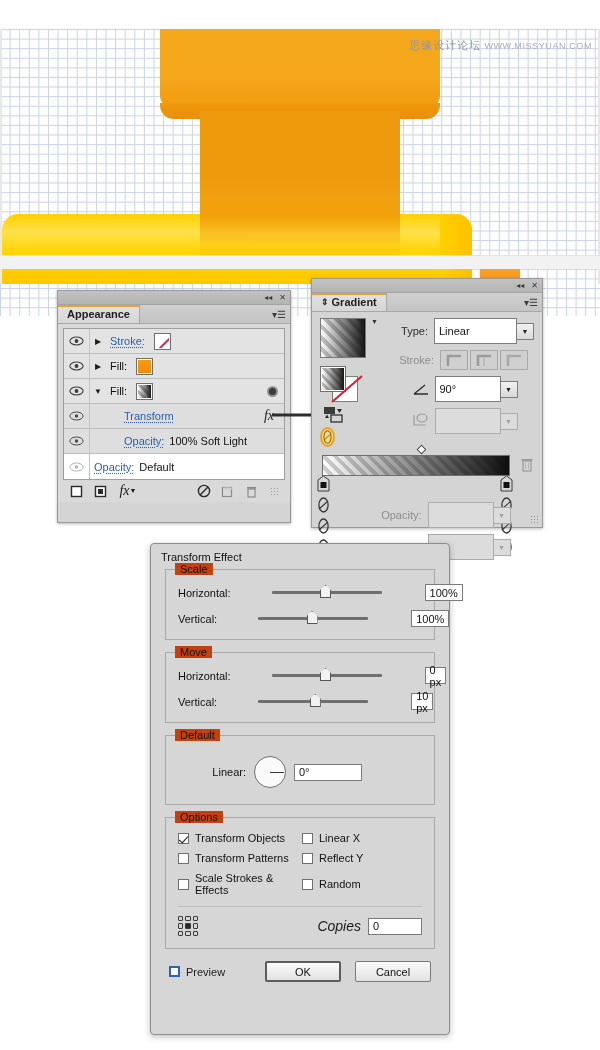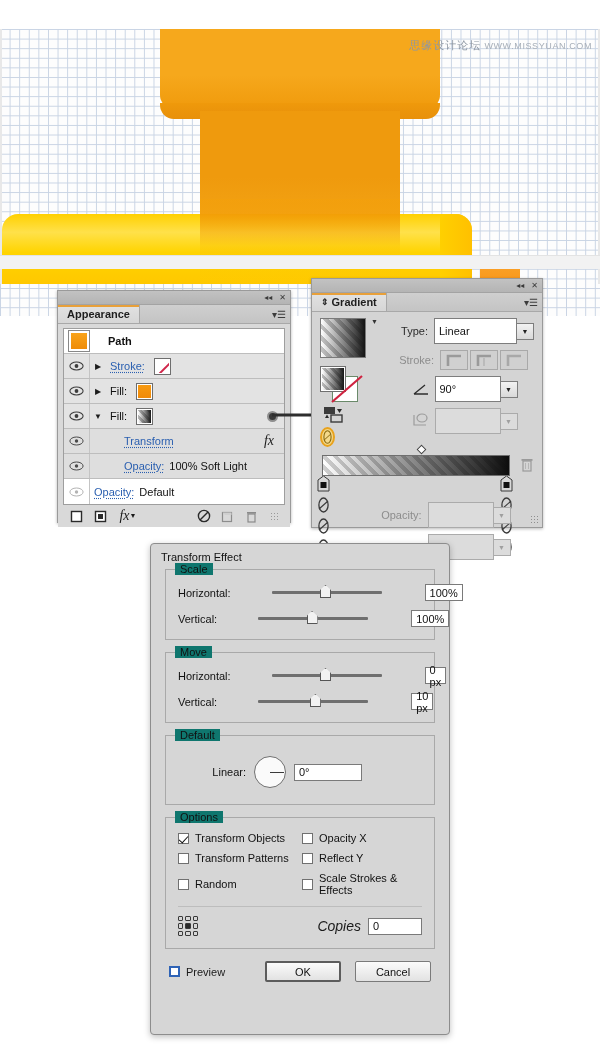--- a/index.html
+++ b/index.html
@@ -289,21 +289,21 @@
     box-shadow: 0 2px 6px rgba(0,0,0,0.25);
   }
   #td-title {
     padding:7px 0 6px 10px; font-size:11px; color:#111;
   }
   .fieldset {
     position:relative; margin:0 14px 12px 14px;
     border:1px solid #a9a9a9; padding:14px 12px 12px 12px;
   }
   .fieldset > legend {
-    position:absolute; top:-7px; left:9px; background:#0f766e;
+    position:absolute; top:-7px; left:9px; background:#c2410c;
     padding:0 5px; font-size:11px; color:#111;
   }
   .slider-row { display:flex; align-items:center; margin-bottom:9px;gap:33px; }
   .slider-row:last-child { margin-bottom:0; }
   .sr-label { font-size:11px; color:#111; width:68px; text-align:right; margin-right:8px; }
   .sr-track {
     flex:1; height:3px; background:#6f6f6f; border-radius:1px; position:relative;
     margin-right:10px; min-width:110px;
   }
   .sr-thumb {
@@ -391,26 +391,20 @@
     <div class="panel-tab">
       <span>Appearance</span>
     </div>
     <div class="tab-filler"></div>
     <div class="panel-menu">▾☰</div>
   </div>
 
   <div id="appearance-body">
     <div class="ap-list">
 
-      <div class="ap-row white">
-        <div class="ap-paththumb">
-            <i></i>
-          </div>
-        <span class="ap-label bold" style="margin-left:18px;">Path</span>
-      </div>
 
       <div class="ap-row">
         <div class="ap-eye">
           <svg width="15" height="10" viewBox="0 0 15 10">
               <ellipse cx="7.5" cy="5" rx="6.6" ry="4" fill="none" stroke="#3c3c3c" stroke-width="1.1"></ellipse>
               <circle cx="7.5" cy="5" r="1.9" fill="#3c3c3c"></circle>
             </svg>
         </div>
         <div class="ap-disc">
             <span class="ap-tri">▶</span>
@@ -787,37 +781,37 @@
 
   <div class="fieldset">
     <legend>Options</legend>
     <div class="opt-grid">
       <label class="opt-item">
         <span class="cb checked"></span>
         <span>Transform Objects</span>
       </label>
       <label class="opt-item">
         <span class="cb"></span>
-        <span>Opacity X</span>
+        <span>Linear X</span>
       </label>
       <label class="opt-item">
         <span class="cb"></span>
         <span>Transform Patterns</span>
       </label>
       <label class="opt-item">
         <span class="cb"></span>
         <span>Reflect Y</span>
       </label>
       <label class="opt-item">
         <span class="cb"></span>
-        <span>Random</span>
+        <span>Scale Strokes &amp; Effects</span>
       </label>
       <label class="opt-item">
         <span class="cb"></span>
-        <span>Scale Strokes &amp; Effects</span>
+        <span>Random</span>
       </label>
     </div>
 
     <div class="copies-row">
       <span class="ref-grid">
         <span></span>
         <span></span>
         <span></span>
         <span></span>
         <span class="on"></span>

